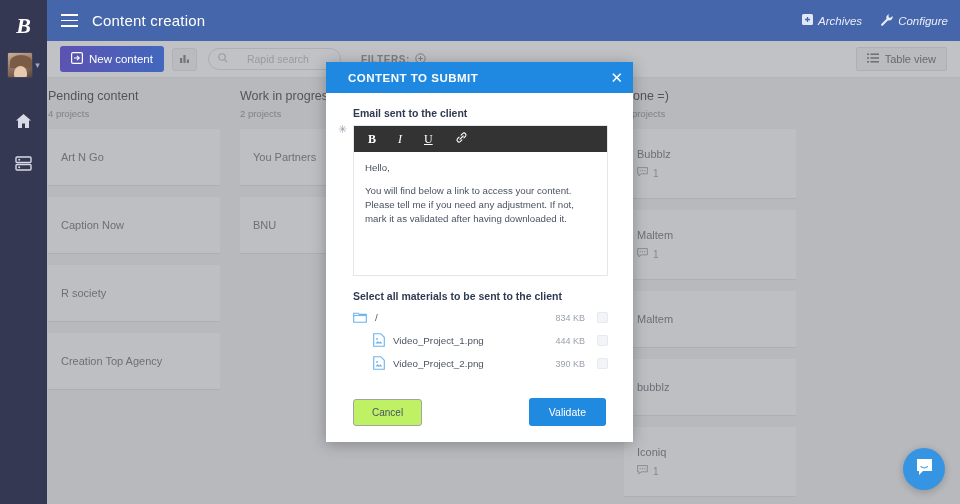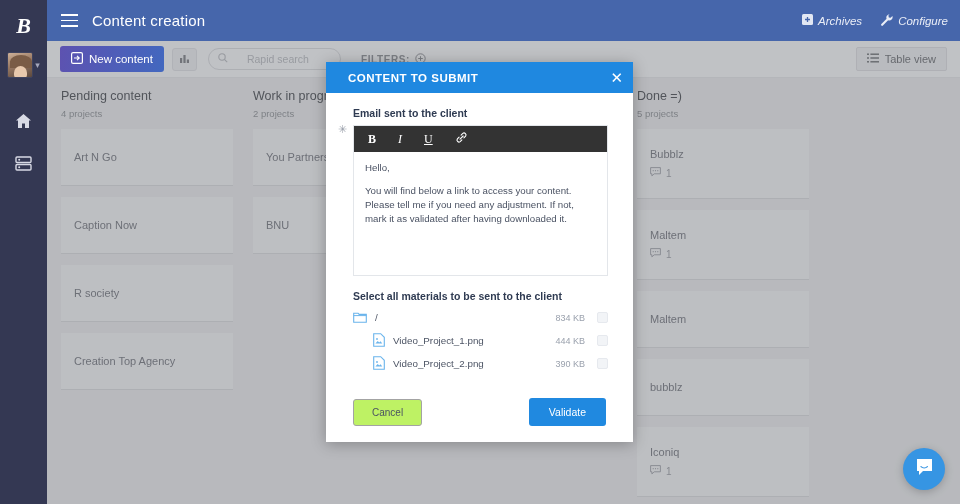--- a/index.html
+++ b/index.html
@@ -87,21 +87,21 @@
   .filters { margin-left: 20px; font-size: 10px; color: #6d7076; letter-spacing: .6px;
              display:flex; align-items:center; gap:5px; font-weight:bold;}
   .btn-table {
     margin-left: auto; display: flex; align-items: center; gap: 6px;
     background: #b2b4b8; border: 1px solid #a6a8ad; border-radius: 2px;
     padding: 5px 10px; font-size: 11px; color: #55585e;
   }
 
   
   .board { position: absolute; left: 47px; top: 78px; right: 0; bottom: 0; background: #b0b2b6;
-           display: flex; padding-left: 14px; }
+           display: flex; padding-left: 1px; }
   .col { width: 192px; flex: 0 0 auto; padding-top: 11px; }
   .col-title { font-size: 12.5px; color: #3e4148; margin-bottom: 5px; }
   .col-count { font-size: 9.5px; color: #6f7278; margin-bottom: 10px; }
   .card {
     background: #b6b8bc; border-bottom: 1px solid #a4a6ab;
     height: 57px; margin-bottom: 11px; display: flex; flex-direction: column;
     justify-content: center; padding: 0 13px; width: 172px;
   }
   .card.tall { height: 70px; }
   .card-title { font-size: 11px; color: #5d6068; }

